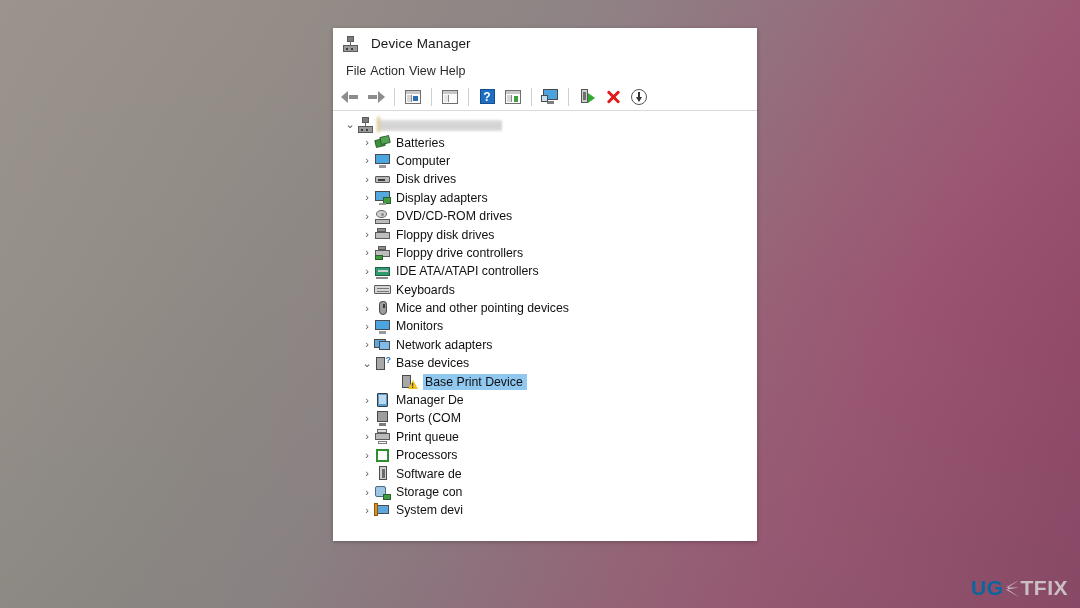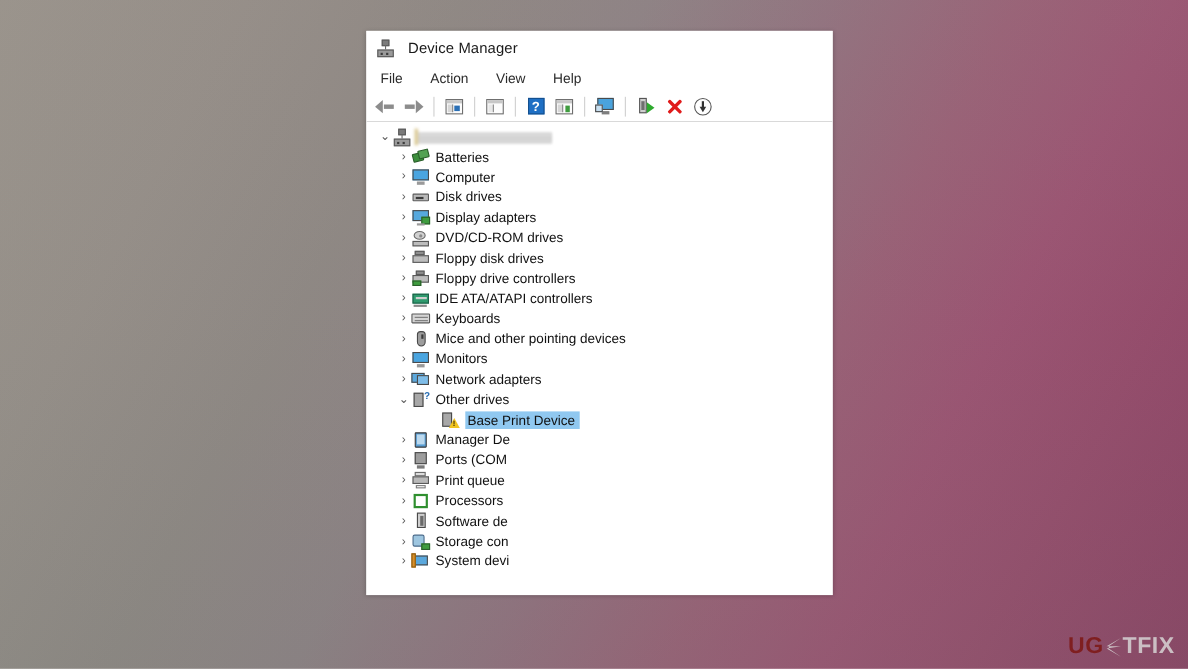--- a/index.html
+++ b/index.html
@@ -96,21 +96,20 @@
     width: 2px; height: 2px;
     background: #3d3d3d;
     box-shadow: 5px 0 0 #3d3d3d;
   }
 
   .menubar {
     height: 24px;
     display: flex;
     align-items: center;
     padding-left: 11px;
-    gap: 21px;
     background: #ffffff;
   }
   .menubar .menu-item {
     font-size: 12.5px;
     color: #2b2b2b;
     cursor: default;
     padding: 1px 2px;
   }
 
   .toolbar {
@@ -383,21 +382,21 @@
     right: 12px;
     bottom: 8px;
     font-size: 21px;
     font-weight: bold;
     letter-spacing: 0.5px;
     display: flex;
     align-items: center;
     z-index: 70;
     opacity: 0.95;
   }
-  .wm-u { color: #7f1d1d; }
+  .wm-u { color: #0369a1; }
   .wm-bolt { margin: 0 1px; display: inline-flex; }
   .wm-t { color: #cfc6c9; }
 </style>
 </head>
 <body>
 
 <div class="bg-overlay"></div>
 
 <div class="window">
 
@@ -596,21 +595,21 @@
         </span>
       <span class="tree-label">Network adapters</span>
     </div>
 
     <div class="tree-row level1">
       <span class="chev expanded">⌄</span>
       <span class="ico i-other">
           <span class="dev"></span>
           <span class="q">?</span>
         </span>
-      <span class="tree-label">Other drives</span>
+      <span class="tree-label">Base devices</span>
     </div>
 
     <div class="tree-row level2 selected">
       <span class="chev spacer"></span>
       <span class="ico i-unknown">
           <span class="dev"></span>
           <span class="warn"></span>
         </span>
       <span class="tree-label">Base Print Device</span>
     </div>

